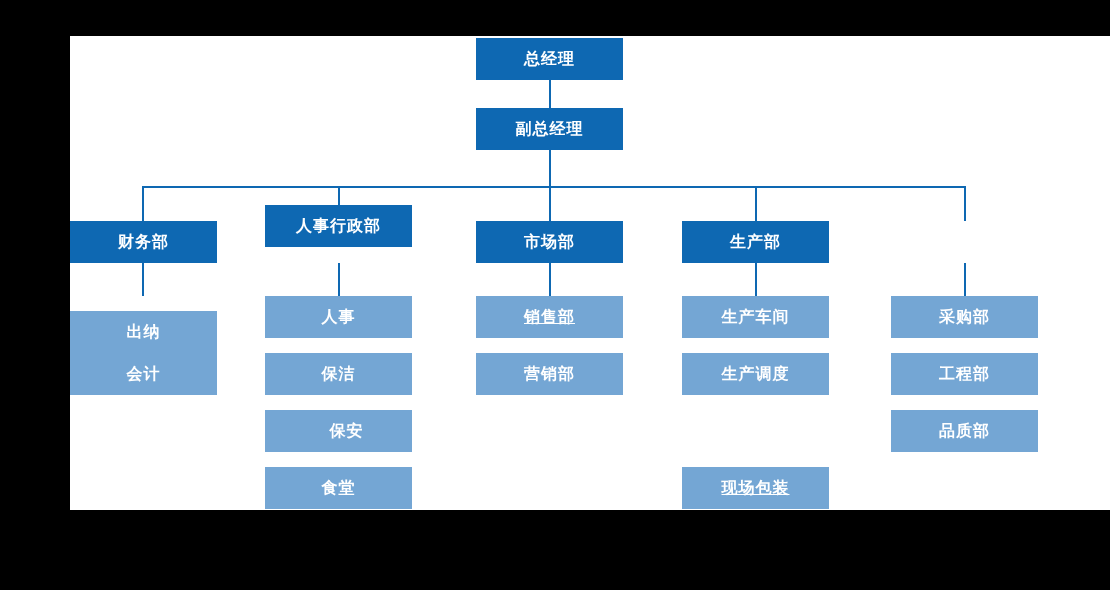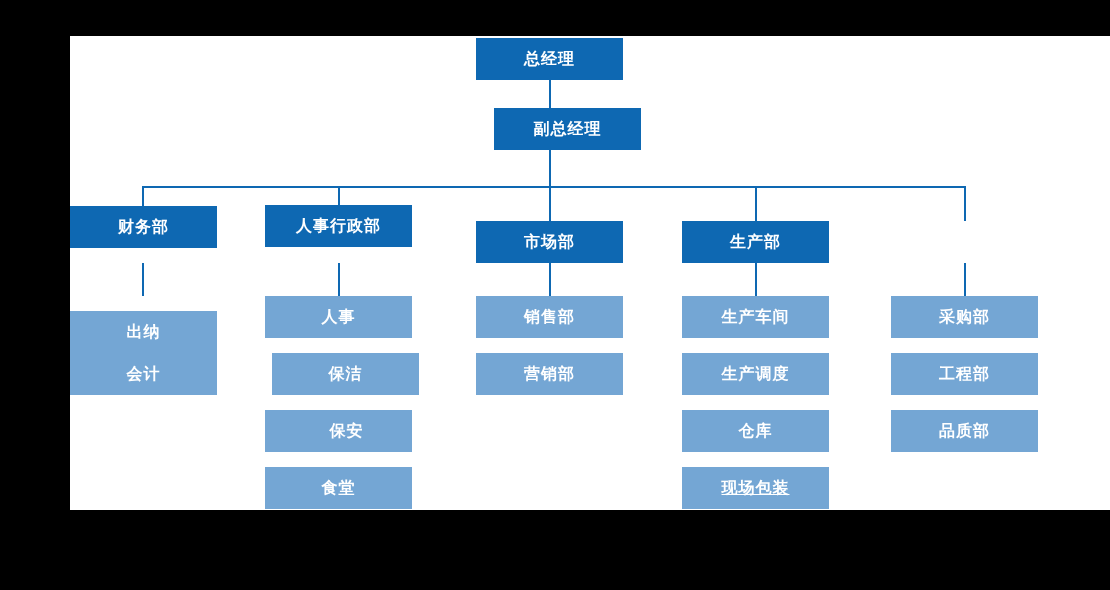--- a/index.html
+++ b/index.html
@@ -40,51 +40,50 @@
   .vline { position: absolute; width: 2px; background: var(--connector); }
   .hline { position: absolute; height: 2px; background: var(--connector); }
 </style>
 </head>
 <body>
 
 <div class="stage">
 
   <div class="box dark" style="left:406px; top:2px;">总经理</div>
   <div class="vline" style="left:479px; top:44px; height:28px;"></div>
-  <div class="box dark" style="left:424px; top:72px;">副总经理</div>
+  <div class="box dark" style="left:406px; top:72px;">副总经理</div>
   <div class="vline" style="left:479px; top:114px; height:36px;"></div>
 
   <div class="hline" style="left:72px; top:150px; width:824px;"></div>
 
   <div class="vline" style="left:72px; top:150px; height:35px;"></div>
-  <div class="box dark" style="left:0px; top:170px;">财务部</div>
+  <div class="box dark" style="left:0px; top:185px;">财务部</div>
   <div class="vline" style="left:72px; top:227px; height:33px;"></div>
   <div class="box light" style="left:0px; top:275px;">出纳</div>
   <div class="box light" style="left:0px; top:317px;">会计</div>
 
   <div class="vline" style="left:268px; top:150px; height:35px;"></div>
   <div class="box dark" style="left:195px; top:169px;">人事行政部</div>
   <div class="vline" style="left:268px; top:227px; height:33px;"></div>
   <div class="box light" style="left:195px; top:260px;">人事</div>
-  <div class="box light" style="left:202px; top:317px;font-family:Liberation Mono, monospace;">保洁</div>
+  <div class="box light" style="left:195px; top:317px;font-family:Liberation Mono, monospace;">保洁</div>
   <div class="box light" style="left:195px; top:374px;padding-left:16px;">保安</div>
   <div class="box light" style="left:195px; top:431px;">食堂</div>
 
   <div class="vline" style="left:479px; top:150px; height:35px;"></div>
   <div class="box dark" style="left:406px; top:185px;font-family:Liberation Mono, monospace;">市场部</div>
   <div class="vline" style="left:479px; top:227px; height:33px;"></div>
-  <div class="box light" style="left:406px; top:260px;">销售部</div>
+  <div class="box light" style="left:406px; top:260px;text-decoration:underline;">销售部</div>
   <div class="box light" style="left:406px; top:317px;">营销部</div>
 
   <div class="vline" style="left:685px; top:150px; height:35px;"></div>
   <div class="box dark" style="left:612px; top:185px;">生产部</div>
   <div class="vline" style="left:685px; top:227px; height:33px;"></div>
   <div class="box light" style="left:612px; top:260px;">生产车间</div>
   <div class="box light" style="left:612px; top:317px;">生产调度</div>
-  <div class="box light" style="left:612px; top:374px;">仓库</div>
   <div class="box light" style="left:612px; top:431px;text-decoration:underline;">现场包装</div>
 
   <div class="vline" style="left:894px; top:150px; height:35px;"></div>
   <div class="vline" style="left:894px; top:227px; height:33px;"></div>
   <div class="box light" style="left:821px; top:260px;">采购部</div>
   <div class="box light" style="left:821px; top:317px;">工程部</div>
   <div class="box light" style="left:821px; top:374px;">品质部</div>
 
 </div>
 

